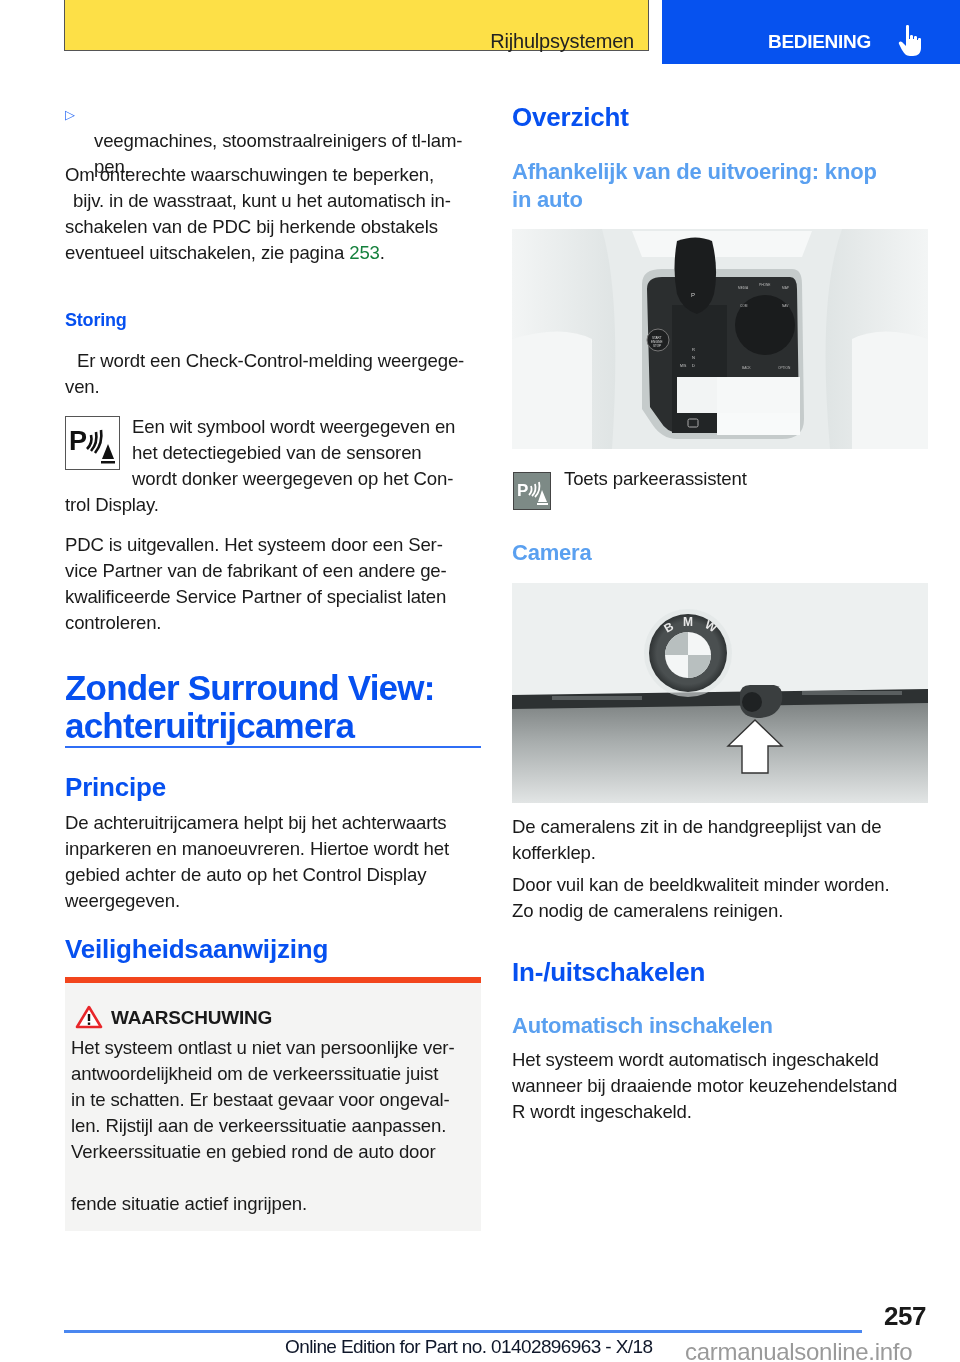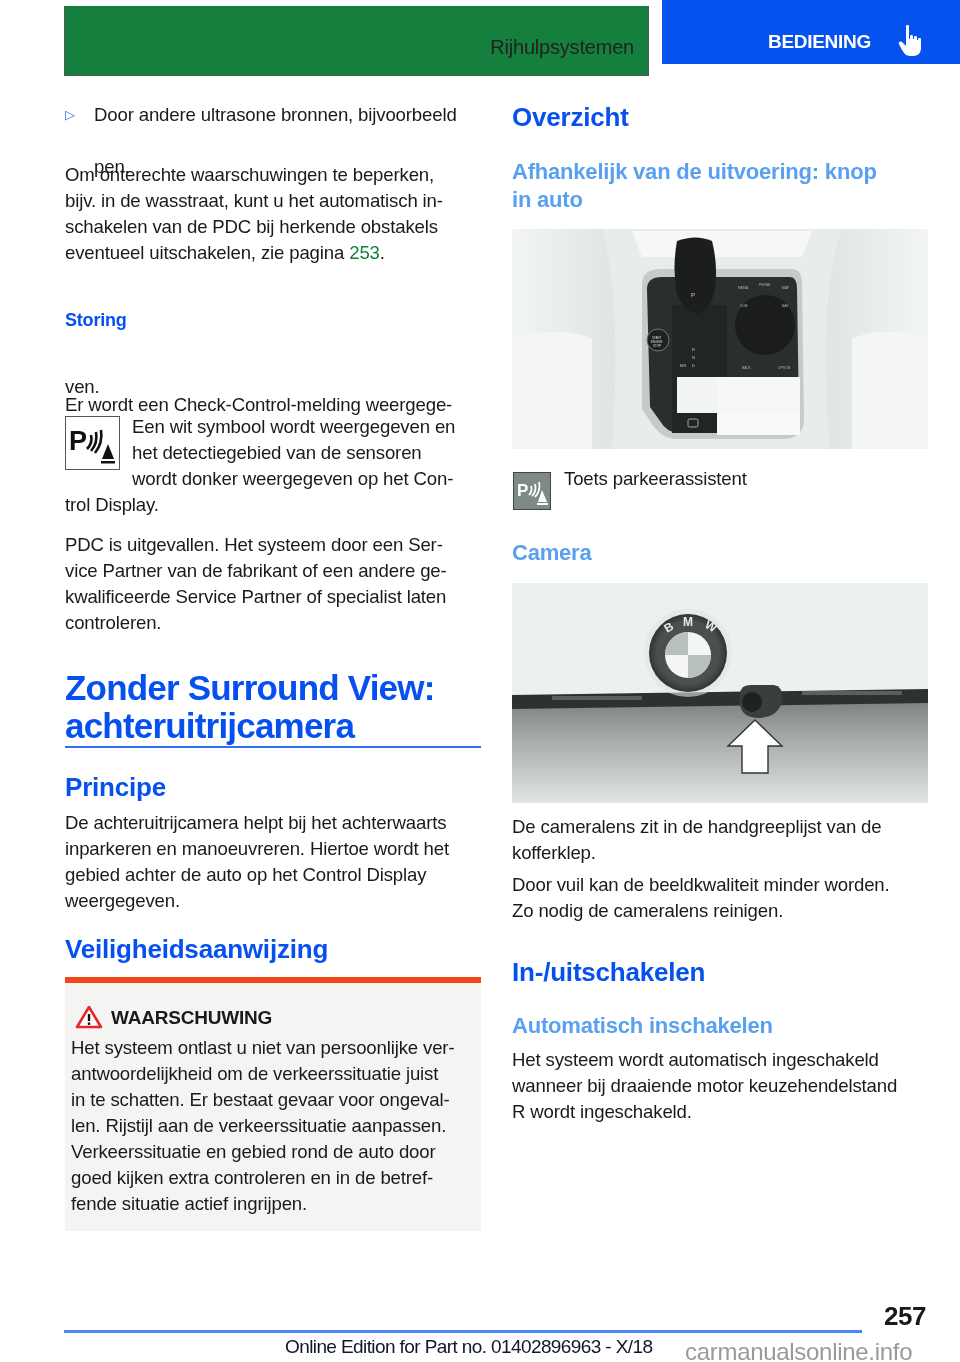--- a/index.html
+++ b/index.html
@@ -1,22 +1,22 @@
 <!DOCTYPE html>
 <html><head>
   <meta charset="utf-8">
   <style>
     * { margin: 0; padding: 0; box-sizing: border-box; }
     html, body { width: 960px; height: 1362px; background: #ffffff; overflow: hidden; }
     body { position: relative; font-family: "Liberation Sans", sans-serif; color: #1a1a1a; }
 
     
     .hdr-left {
-      position: absolute; left: 64px; top: 6px; width: 585px; height: 70px;
-      border: 1.5px solid #555; border-top: none; background: #15803d;
+      position: absolute; left: 64px; top: 0; width: 585px; height: 51px;
+      border: 1.5px solid #555; border-top: none; background: #fde047;
     }
     .hdr-left-label {
       position: absolute; right: 14px; top: 30px; font-size: 20px; color: #222; letter-spacing: -0.2px;
     }
     .hdr-right {
       position: absolute; left: 662px; top: 0; width: 298px; height: 64px;
       background: #0652ef;
     }
     .hdr-right-label {
       position: absolute; left: 106px; top: 31px; font-size: 19px; font-weight: bold; color: #fff; letter-spacing: -0.3px;
@@ -63,33 +63,33 @@
   <span class="hdr-right-label">BEDIENING</span>
   <svg class="hand-icon" viewBox="0 0 28 34">
     <path d="M8 2 C8 0.5 11 0.5 11 2 L11 15 L12 15 L12 12 C12 10.5 15 10.5 15 12 L15 15 L16 15 L16 13 C16 11.5 19 11.5 19 13 L19 16 L20 16 L20 15 C20 13.5 23 13.5 23 15 L23 24 C23 29 20 32 15 32 L12 32 C8 32 6 29 4 26 L1 20 C0 18 2.5 16.5 4 18 L8 22 Z" fill="#ffffff"></path>
   </svg>
 </div>
 
 <div class="col col-left">
 
   <div style="position:absolute; left:0; top:102px; width:416px; height:80px;">
     <span class="bullet-mark">▷</span>
-    <div class="p" style="left:29px; top:0;">Door andere ultrasone bronnen, bijvoorbeeld</div>
+    <div class="p" style="left:29px; top:26px;">veegmachines, stoomstraalreinigers of tl-lam-</div>
     <div class="p" style="left:29px; top:52px;text-align:center;">pen.</div>
   </div>
 
   <div>
     <div class="p" style="left:0; top:162px;">Om onterechte waarschuwingen te beperken,</div>
-    <div class="p" style="left:0; top:188px;">bijv. in de wasstraat, kunt u het automatisch in-</div>
+    <div class="p" style="left:8px; top:188px;">bijv. in de wasstraat, kunt u het automatisch in-</div>
     <div class="p" style="left:0; top:214px;">schakelen van de PDC bij herkende obstakels</div>
     <div class="p" style="left:0; top:240px;"><span>eventueel uitschakelen, zie pagina </span><a class="link">253</a><span>.</span></div>
   </div>
 
   <div class="h-blue" style="left:0; top:310px; font-size:18px;text-align:right;">Storing</div>
-  <div class="p" style="left:0; top:348px;margin-top:44px;">Er wordt een Check-Control-melding weergege-</div>
+  <div class="p" style="left:12px; top:348px;">Er wordt een Check-Control-melding weergege-</div>
   <div class="p" style="left:0; top:374px;">ven.</div>
 
   <div class="sym-box" style="left:0; top:416px;">
     <svg width="52" height="51" viewBox="0 0 52 51">
       <text x="3" y="33" font-family="Liberation Sans, sans-serif" font-weight="bold" font-size="27" fill="#111">P</text>
       <path d="M21 32 Q27 26 25 18" stroke="#111" stroke-width="2.6" fill="none"></path>
       <path d="M25 34 Q32 26 30 15" stroke="#111" stroke-width="2.6" fill="none"></path>
       <path d="M29 36 Q37 26 35 13" stroke="#111" stroke-width="2.6" fill="none"></path>
       <path d="M42 27 L48 42 L36 42 Z" fill="#111"></path>
       <rect x="35" y="44" width="14" height="2.5" fill="#111"></rect>
@@ -123,21 +123,20 @@
       <path d="M14 2 L26 22 L2 22 Z" fill="#fff" stroke="#e8262a" stroke-width="2.6" stroke-linejoin="round"></path>
       <rect x="12.8" y="9" width="2.4" height="7" fill="#111"></rect>
       <rect x="12.8" y="17.5" width="2.4" height="2.4" fill="#111"></rect>
     </svg>
     <div style="position:absolute; left:46px; top:24px; font-size:19px; font-weight:bold; color:#1a1a1a; letter-spacing:-0.2px;">WAARSCHUWING</div>
     <div class="p" style="left:6px; top:52px;">Het systeem ontlast u niet van persoonlijke ver-</div>
     <div class="p" style="left:6px; top:78px;">antwoordelijkheid om de verkeerssituatie juist</div>
     <div class="p" style="left:6px; top:104px;">in te schatten. Er bestaat gevaar voor ongeval-</div>
     <div class="p" style="left:6px; top:130px;">len. Rijstijl aan de verkeerssituatie aanpassen.</div>
     <div class="p" style="left:6px; top:156px;">Verkeerssituatie en gebied rond de auto door</div>
-    <div class="p" style="left:6px; top:182px;">goed kijken extra controleren en in de betref-</div>
     <div class="p" style="left:6px; top:208px;">fende situatie actief ingrijpen.</div>
   </div>
 </div>
 
 <div class="col col-right">
   <div class="h-blue" style="left:0; top:102px; font-size:26px;">Overzicht</div>
   <div class="h-light" style="left:0; top:158px; font-size:22px; line-height:28px;">Afhankelijk van de uitvoering: knop</div>
   <div class="h-light" style="left:0; top:186px; font-size:22px; line-height:28px;">in auto</div>
 
   <div class="photo" style="left:0; top:229px; width:416px; height:220px; background:#e6eaea;">

